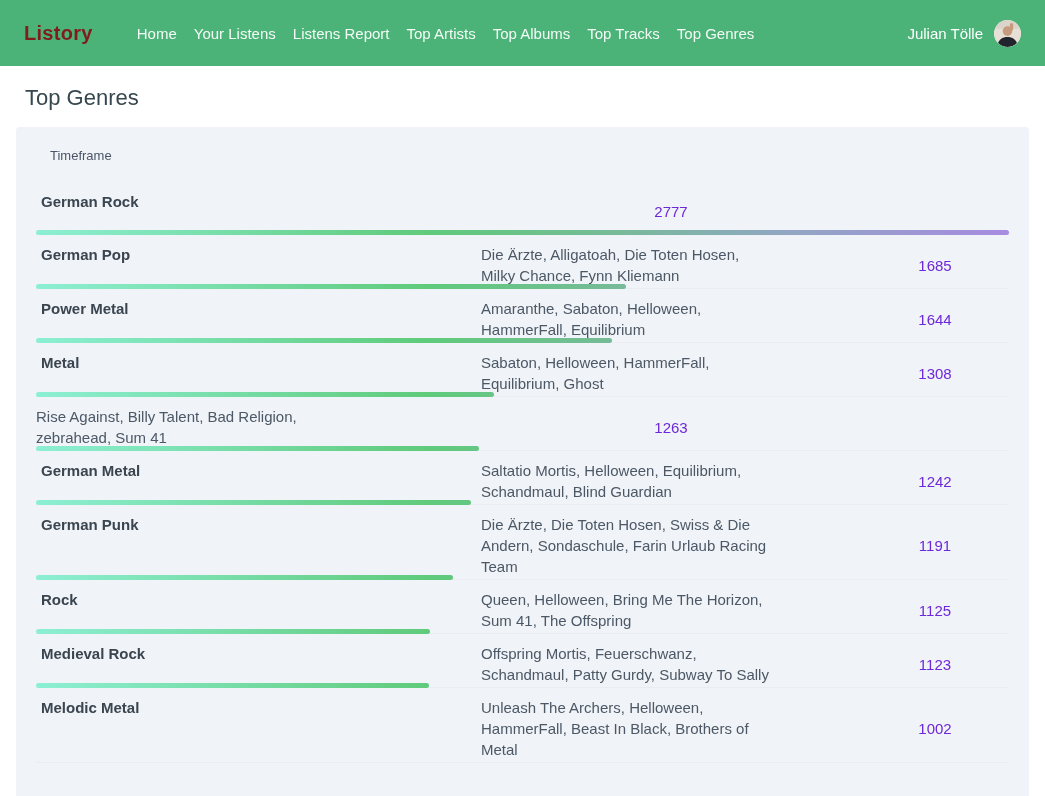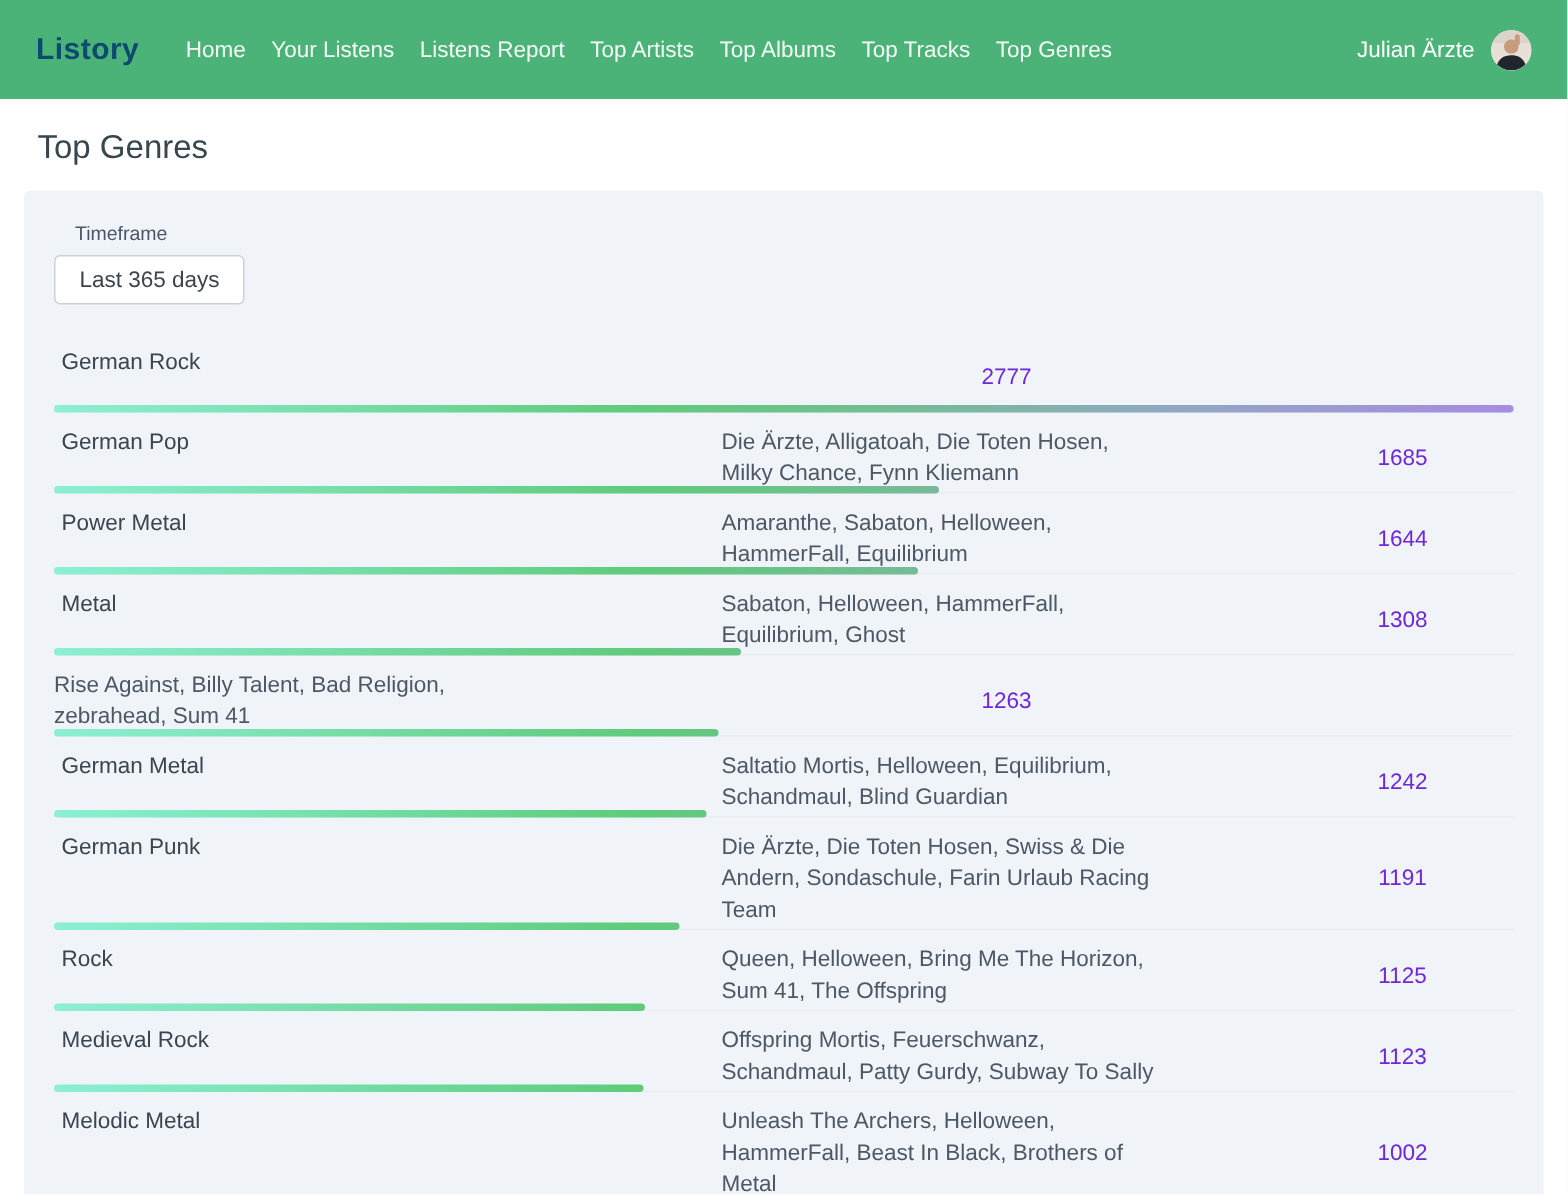--- a/index.html
+++ b/index.html
@@ -1,41 +1,41 @@
 <!DOCTYPE html>
 <html><head>
 <meta charset="utf-8">
 <style>
   * { margin:0; padding:0; box-sizing:border-box; }
   html,body { width:1045px; height:796px; overflow:hidden; }
   body { font-family:"Liberation Sans", sans-serif; background:#ffffff; }
 
   
   .topbar { height:66px; background:#4BB377; display:flex; align-items:center; padding:0 24px; }
-  .brand { color:#0c4a6e; font-size:20px; font-weight:bold; letter-spacing:.3px; cursor:pointer; }
-  .nav { display:flex; margin-left:31px; gap:17px; }
+  .brand { color:#7f1d1d; font-size:20px; font-weight:bold; letter-spacing:.3px; cursor:pointer; }
+  .nav { display:flex; margin-left:44px; gap:17px; }
   .nav a { color:rgba(255,255,255,.94); font-size:15px; text-decoration:none; cursor:pointer; white-space:nowrap; }
   .flex-spacer { flex:1; }
   .username { color:#ffffff; font-size:15px; margin-right:11px; }
   .avatar { width:27px; height:27px; border-radius:50%; overflow:hidden; flex:0 0 auto; cursor:pointer; background:#e9e2da; }
 
   
   .page { padding:0 16px; }
   h1.page-title { font-size:22px; font-weight:500; color:#37474F; margin:19px 0 16px 9px; }
 
   .card { background:#F0F3F7; border-radius:4px; padding:16px 20px 0 20px; height:679px; }
 
   .filter-label { font-size:13px; color:#4A5568; margin:5px 0 7px 14px; }
   .tf-select { display:inline-flex; align-items:center; background:#ffffff; border:1px solid #C9D1DA;
                border-radius:4px; height:33px; padding:0 16px; font-size:15px; color:#3A4550; cursor:pointer; }
 
   .genre-table { margin-top:19px; }
   .grow { position:relative; display:grid; grid-template-columns:445px 1fr 148px;
           border-bottom:1px solid #E9EDF2; padding:9px 0 2px 0; min-height:53px; }
-  .gname { font-size:15px; font-weight:normal; color:#3A4550; line-height:21px; padding-left:5px; }
+  .gname { font-size:15px; font-weight:bold; color:#3A4550; line-height:21px; padding-left:5px; }
   .gartists { font-size:15px; color:#4C5866; line-height:21px; max-width:292px; }
   .gcount { font-size:15px; color:#6d28d9; align-self:center; text-align:center; }
   .gbar { position:absolute; left:0; bottom:-1px; height:5px; border-radius:3px;
           background-image:linear-gradient(90deg,#8DEFD3 0%,#5FCB7B 40%,#74BC95 58%,#92A5C4 78%,#A78BE1 100%);
           background-repeat:no-repeat; background-position:left center; }
 </style>
 </head>
 <body>
 
 <header class="topbar">
@@ -43,21 +43,21 @@
   <nav class="nav" id="main-nav">
       <a href="#">Home</a>
       <a href="#">Your Listens</a>
       <a href="#">Listens Report</a>
       <a href="#">Top Artists</a>
       <a href="#">Top Albums</a>
       <a href="#">Top Tracks</a>
       <a href="#">Top Genres</a>
     </nav>
   <div class="flex-spacer"></div>
-  <div class="username">Julian Ärzte</div>
+  <div class="username">Julian Tölle</div>
   <div class="avatar">
     <svg width="27" height="27" viewBox="0 0 28 28">
       <defs>
           <clipPath id="avclip">
             <circle cx="14" cy="14" r="14"></circle>
           </clipPath>
         </defs>
       <g clip-path="url(#avclip)">
         <rect width="28" height="28" fill="#E7E0D7"></rect>
         <rect x="0" y="0" width="28" height="9" fill="#DCD4CA"></rect>
@@ -67,21 +67,20 @@
       </g>
     </svg>
   </div>
 </header>
 
 <main class="page">
   <h1 class="page-title">Top Genres</h1>
 
   <section class="card">
     <div class="filter-label">Timeframe</div>
-    <div class="tf-select">Last 365 days</div>
 
     <div class="genre-table" id="genre-table">
   <div class="grow">
     <div class="gname">German Rock</div>
     <div class="gcount">2777</div>
     <div class="gbar" style="width: 100%; background-size: 100% 100%;"></div>
   </div>
 
   <div class="grow">
     <div class="gname">German Pop</div>

